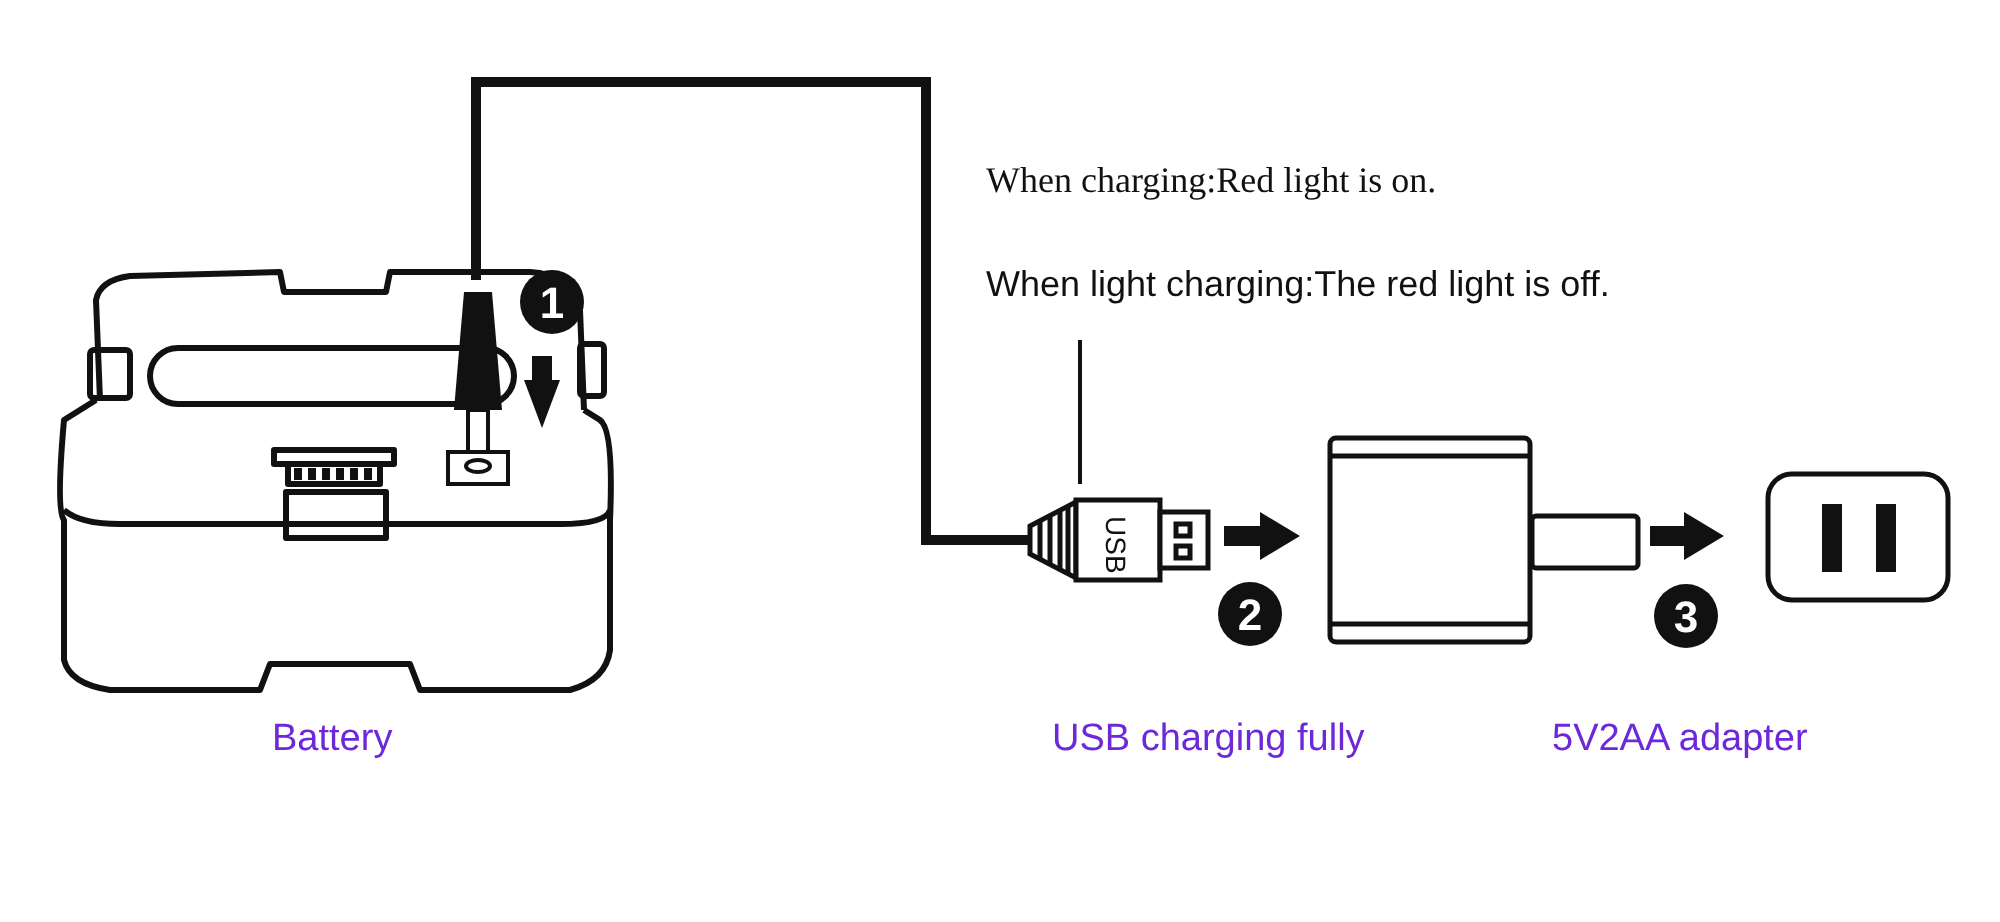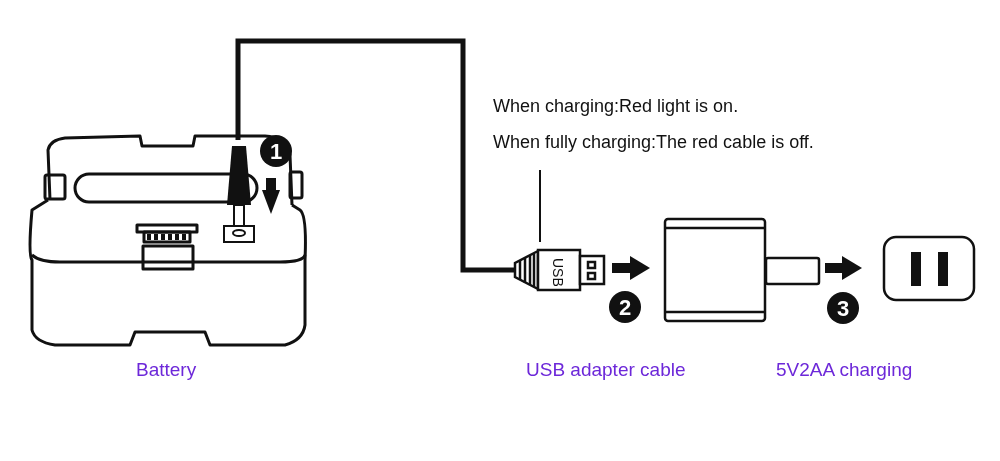--- a/index.html
+++ b/index.html
@@ -93,18 +93,18 @@
   <circle cx="843" cy="308" r="16" fill="#111"></circle>
   <text id="step3txt" x="843" y="316" text-anchor="middle" font-size="22" font-weight="bold" fill="#fff" font-family="Liberation Sans, sans-serif">3</text>
 
   <g>
     <rect x="884" y="237" width="90" height="63" rx="12" fill="#fff" stroke="#111" stroke-width="2.5"></rect>
     <rect x="911" y="252" width="10" height="34" fill="#111"></rect>
     <rect x="938" y="252" width="10" height="34" fill="#111"></rect>
   </g>
 </svg>
 
-<div class="txt" style="left:493px; top:96px;">When charging:Red light is on.</div>
-<div class="txt" style="left:493px; top:132px;">When fully charging:The red cable is off.</div>
+<div class="txt" style="left:493px; top:80px;font-family:Liberation Serif, serif;">When charging:Red light is on.</div>
+<div class="txt" style="left:493px; top:132px;">When light charging:The red light is off.</div>
 
 <div class="lbl" style="left:136px; top:359px;">Battery</div>
-<div class="lbl" style="left:526px; top:359px;">USB adapter cable</div>
-<div class="lbl" style="left:776px; top:359px;">5V2AA charging</div>
+<div class="lbl" style="left:526px; top:359px;">USB charging fully</div>
+<div class="lbl" style="left:776px; top:359px;">5V2AA adapter</div>
 
 </body></html>

